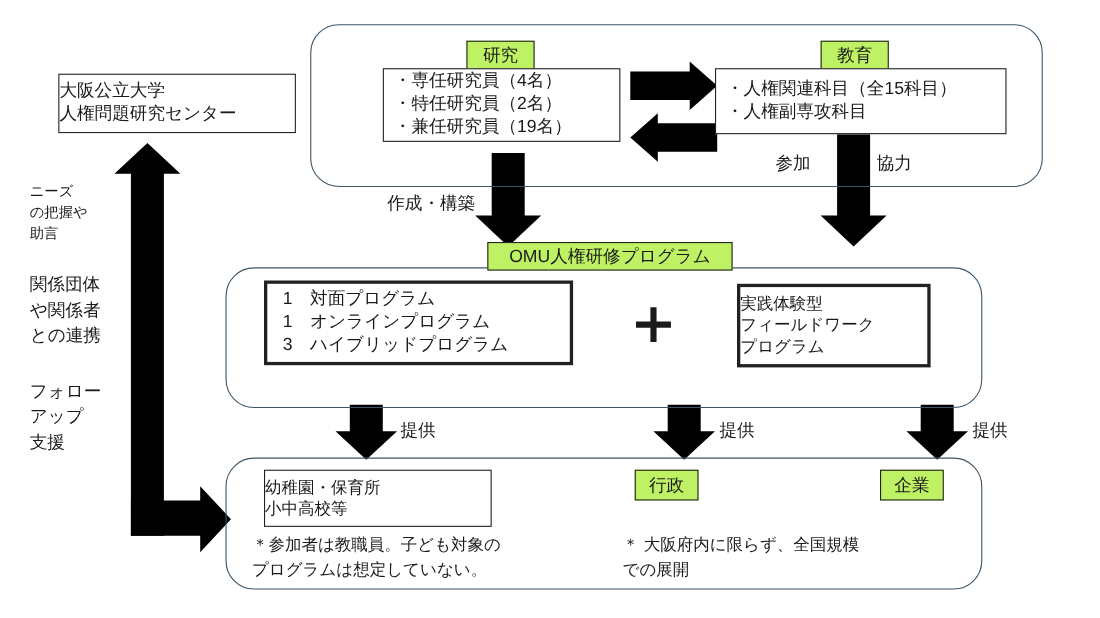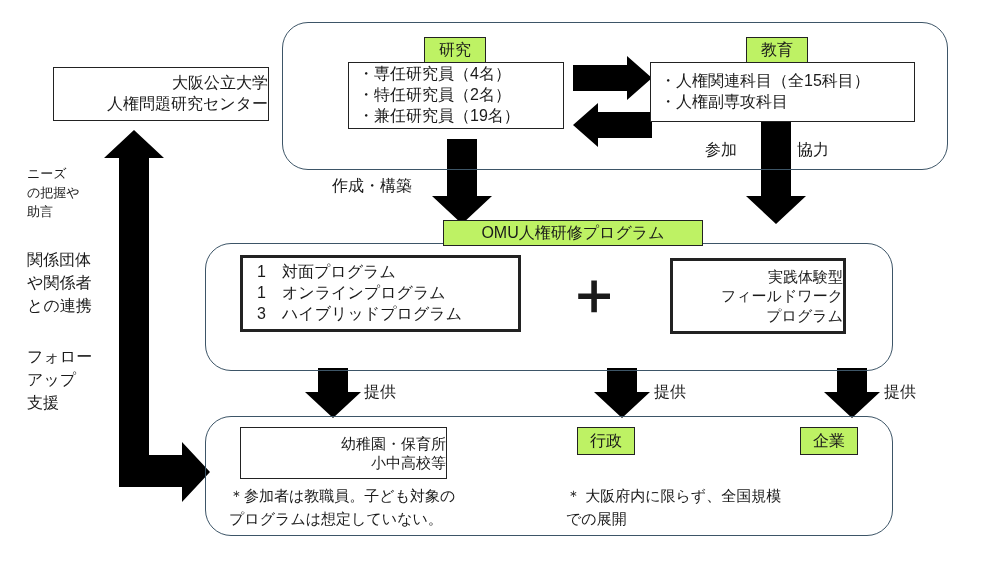--- a/index.html
+++ b/index.html
@@ -14,21 +14,21 @@
   .rgroup{
     position:absolute;border:1.6px solid #3d5567;border-radius:26px;background:transparent;
   }
   .vbox{
     position:absolute;box-sizing:border-box;background:#ffffff;
     display:flex;flex-direction:column;justify-content:center;
     border:1.5px solid #222;
   }
   .vbox.thick{border-width:3.5px;}
   .vbox .line{white-space:nowrap;line-height:1.30;}
-  .center .line{text-align:right;}
+  .center .line{text-align:left;}
   .left .line{text-align:left;}
   .tag{
     position:absolute;box-sizing:border-box;background:#bef264;border:1.5px solid #222;
     display:flex;align-items:center;justify-content:center;white-space:nowrap;
   }
   .ftext{position:absolute;white-space:pre;line-height:1.32;}
   .sidecol{position:absolute;line-height:1.45;white-space:pre-line;}
   .plus{position:absolute;font-weight:bold;line-height:1;}
 </style>
 </head>
@@ -89,28 +89,28 @@
     <div class="line">・特任研究員（2名）</div>
     <div class="line">・兼任研究員（19名）</div>
   </div>
 
   <div class="tag" style="left:746px;top:37px;width:62px;height:27px;font-size:16px;">教育</div>
   <div class="vbox left" style="left:650px;top:62px;width:265px;height:60px;font-size:16px;padding-left:9px;">
     <div class="line">・人権関連科目（全15科目）</div>
     <div class="line">・人権副専攻科目</div>
   </div>
 
-  <div class="ftext" style="left:332px;top:175px;font-size:16px;text-align:right;">作成・構築</div>
+  <div class="ftext" style="left:352px;top:175px;font-size:16px;text-align:right;">作成・構築</div>
   <div class="ftext" style="left:705px;top:139px;font-size:16px;">参加</div>
   <div class="ftext" style="left:797px;top:139px;font-size:16px;">協力</div>
   <div class="ftext" style="left:364px;top:381px;font-size:16px;">提供</div>
   <div class="ftext" style="left:654px;top:381px;font-size:16px;">提供</div>
   <div class="ftext" style="left:884px;top:381px;font-size:16px;">提供</div>
 
-  <div class="tag" style="left:443px;top:220px;width:260px;height:26px;font-size:16px;">OMU人権研修プログラム</div>
+  <div class="tag" style="left:443px;top:220px;width:223px;height:26px;font-size:16px;">OMU人権研修プログラム</div>
 
   <div class="vbox left thick" style="left:240px;top:255px;width:281px;height:77px;font-size:16px;padding-left:14px;">
     <div class="line">1　対面プログラム</div>
     <div class="line">1　オンラインプログラム</div>
     <div class="line">3　ハイブリッドプログラム</div>
   </div>
 
   <div class="plus" style="left:565px;top:264px;font-size:58px;">＋</div>
 
   <div class="vbox center thick" style="left:670px;top:258px;width:176px;height:76px;font-size:15px;">

